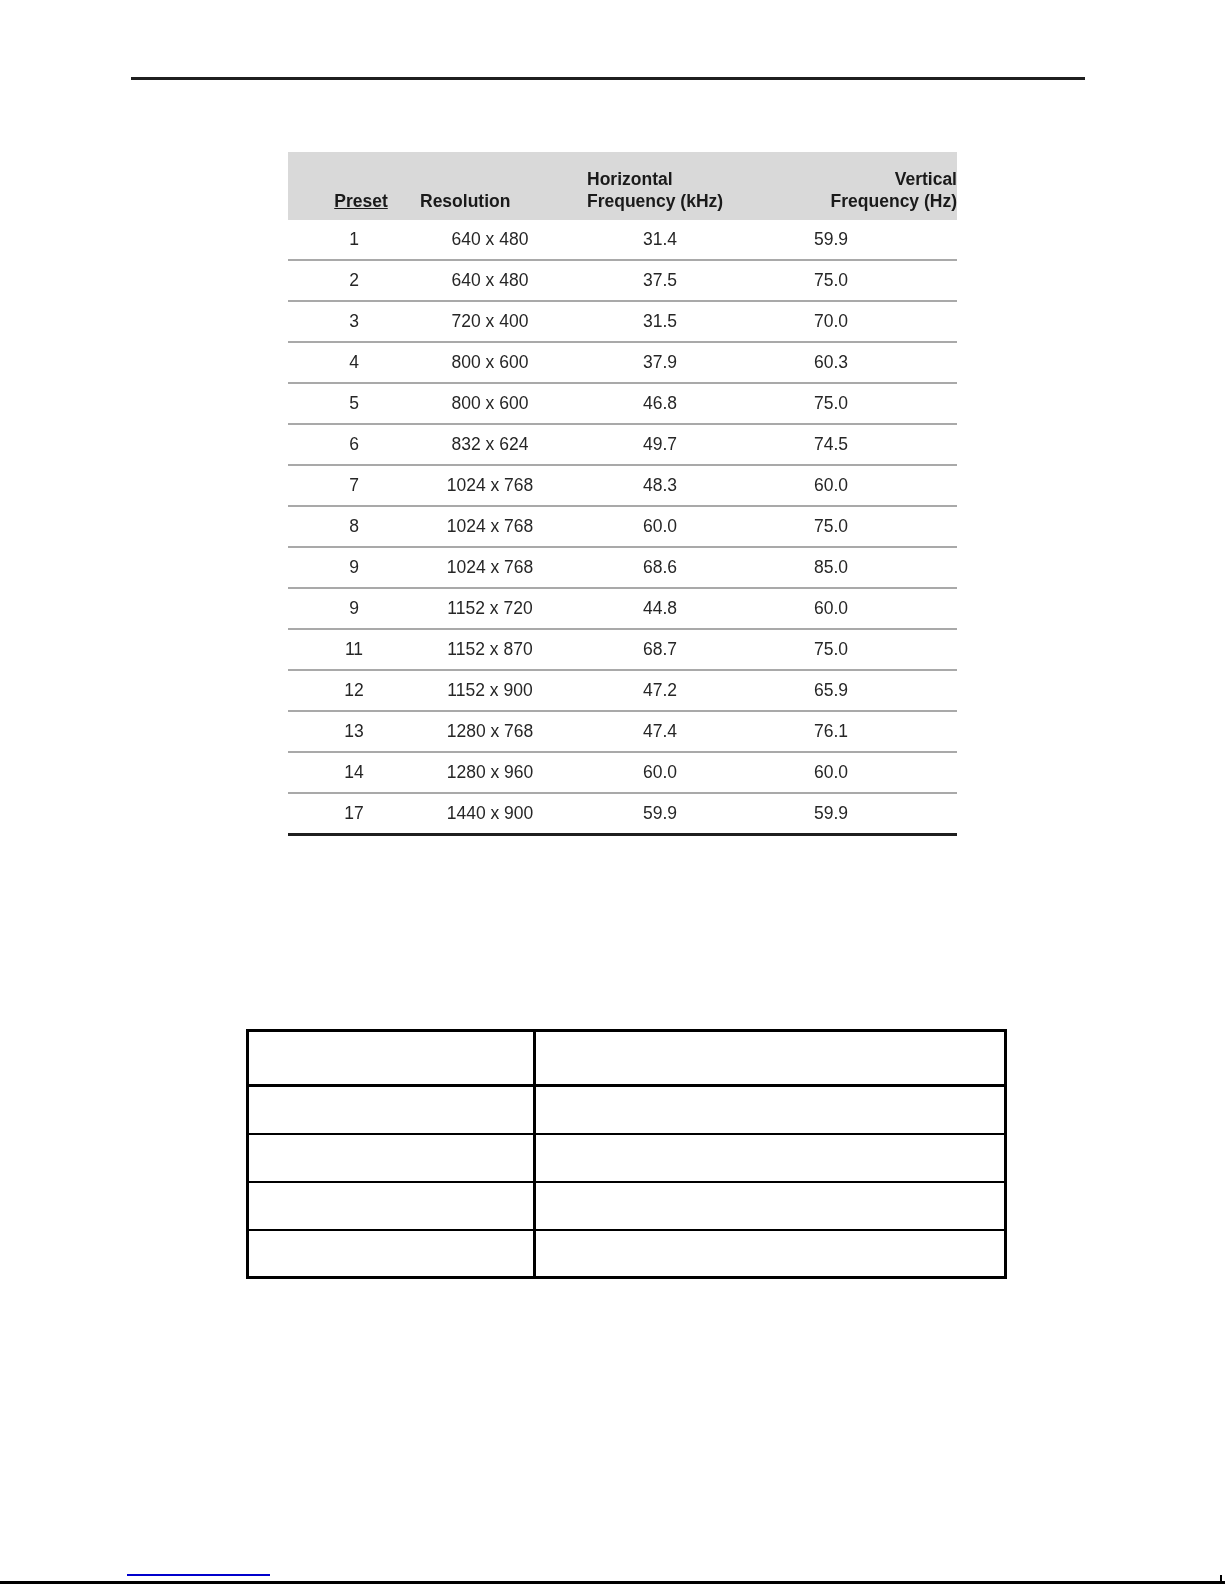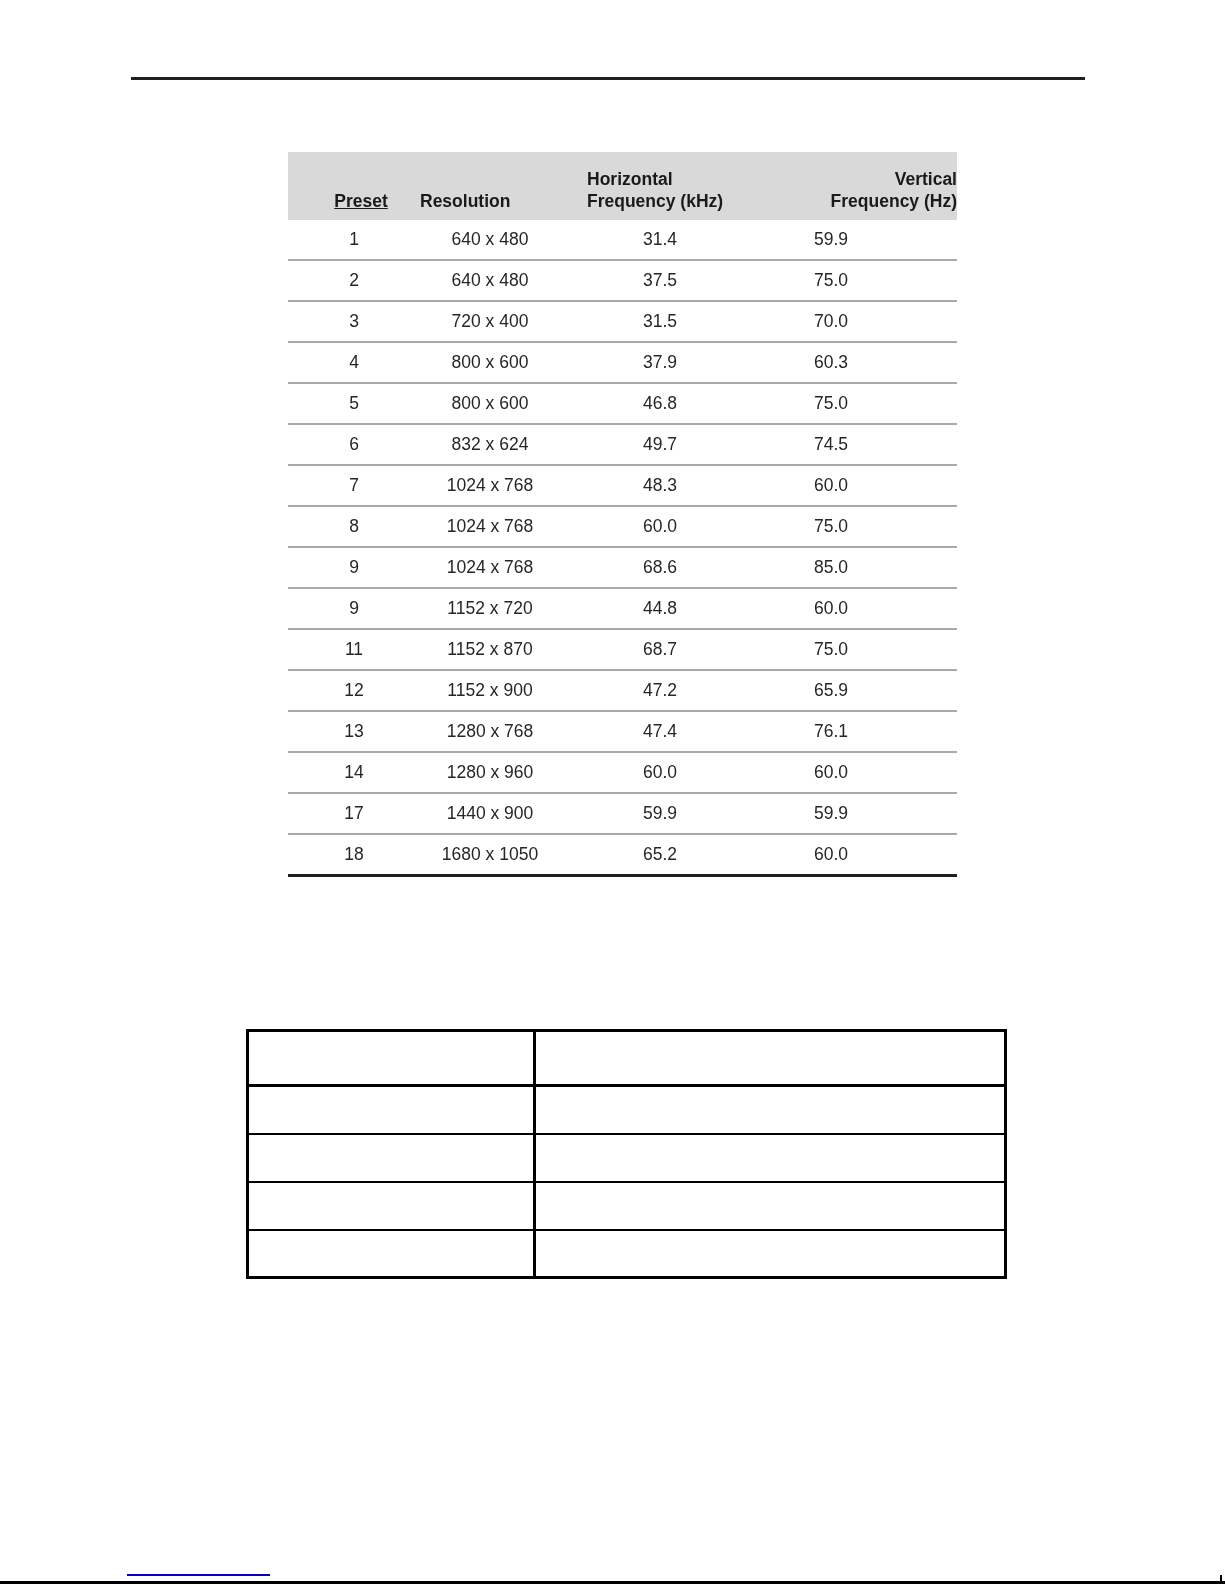--- a/index.html
+++ b/index.html
@@ -210,26 +210,20 @@
           <td class="c1">1280 x 960</td>
           <td class="c2">60.0</td>
           <td class="c3">60.0</td>
         </tr>
         <tr>
           <td class="c0">17</td>
           <td class="c1">1440 x 900</td>
           <td class="c2">59.9</td>
           <td class="c3">59.9</td>
         </tr>
-        <tr>
-          <td class="c0">18</td>
-          <td class="c1">1680 x 1050</td>
-          <td class="c2">65.2</td>
-          <td class="c3">60.0</td>
-        </tr>
       </tbody>
   </table>
 
   <table class="blank-table">
     <tbody>
         <tr class="hdr">
           <td class="left-col"></td>
           <td></td>
         </tr>
         <tr>

